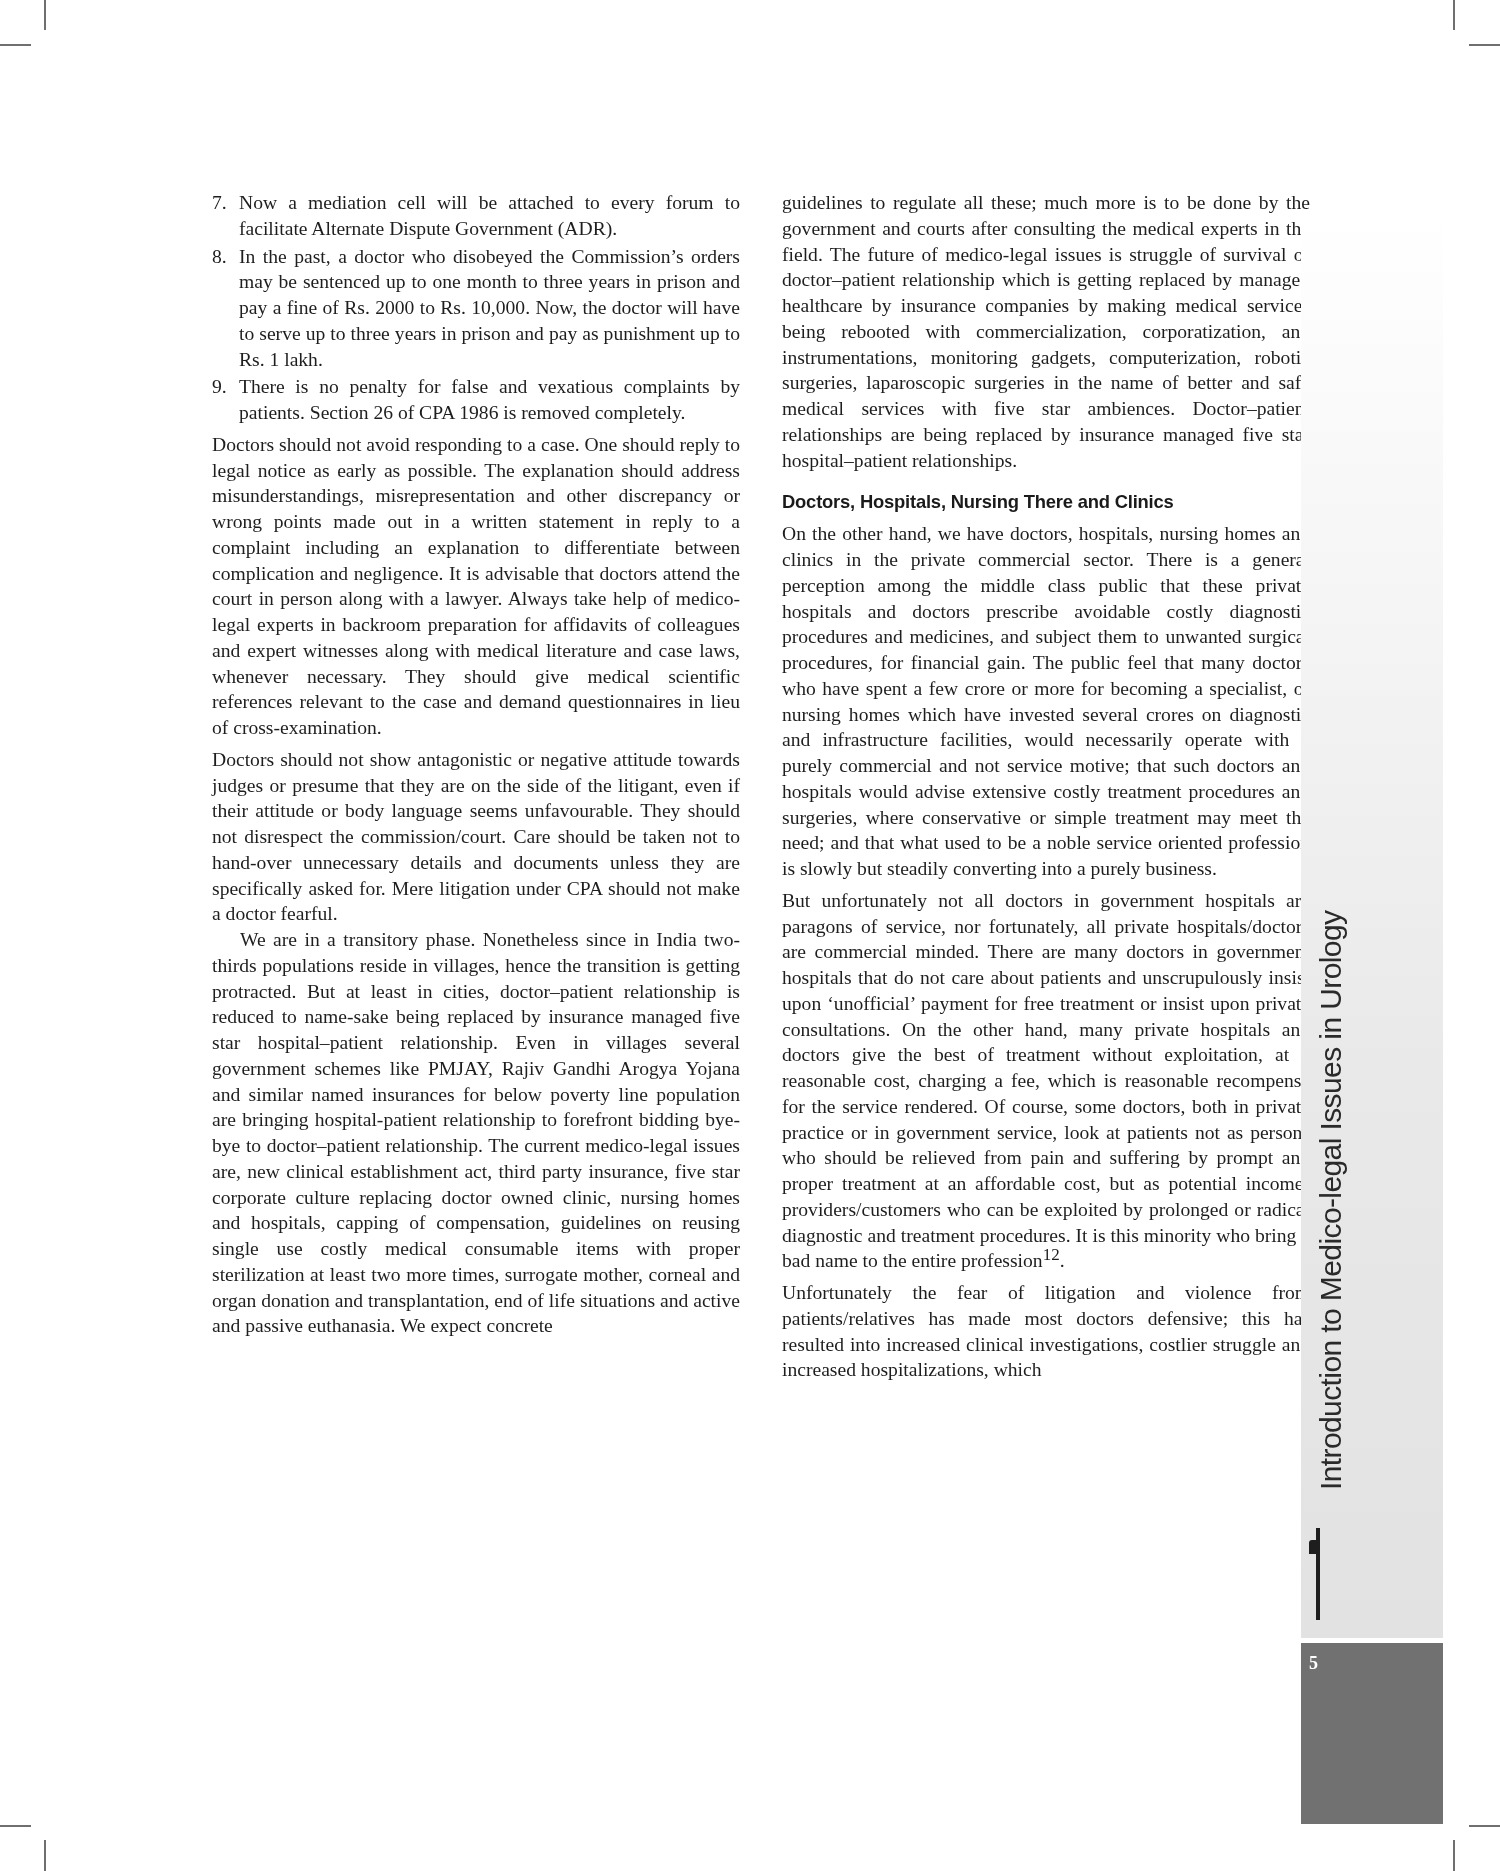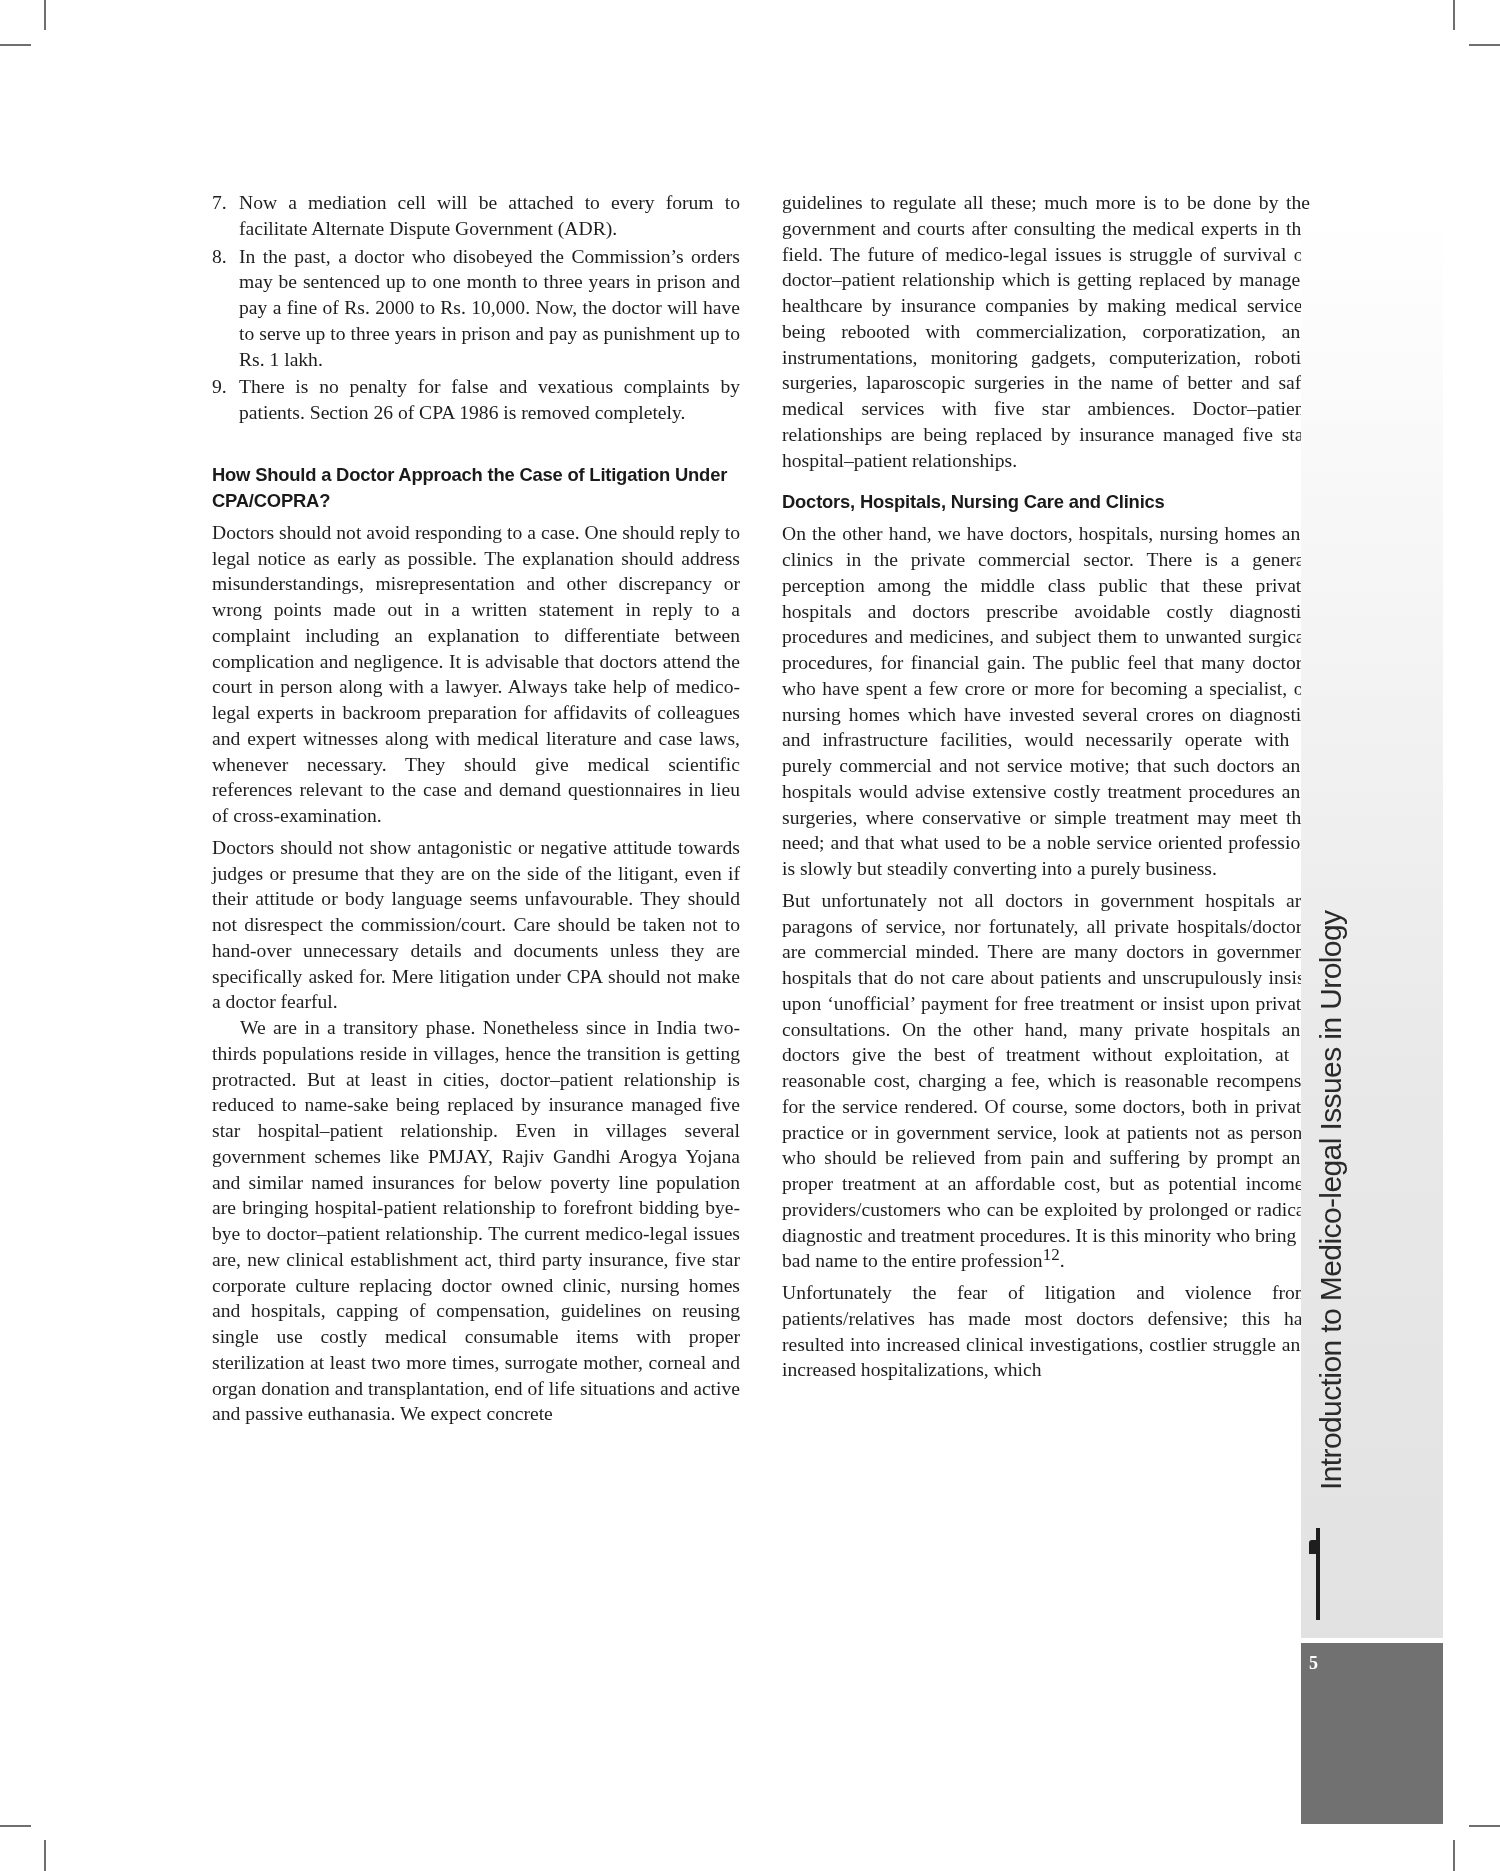--- a/index.html
+++ b/index.html
@@ -64,31 +64,30 @@
   </div>
   <div class="li">
     <span class="num">8.</span>
     <p>In the past, a doctor who disobeyed the Commission’s orders may be sentenced up to one month to three years in prison and pay a fine of Rs. 2000 to Rs. 10,000. Now, the doctor will have to serve up to three years in prison and pay as punishment up to Rs. 1 lakh.</p>
   </div>
   <div class="li">
     <span class="num">9.</span>
     <p>There is no penalty for false and vexatious complaints by patients. Section 26 of CPA 1986 is removed completely.</p>
   </div>
 
-  <h3 class="gap-lg">How Should a Doctor Approach the Case of Litigation Under CPA/COPRA?</h3>
   <p class="h-after">Doctors should not avoid responding to a case. One should reply to legal notice as early as possible. The explanation should address misunderstandings, misrepresentation and other discrepancy or wrong points made out in a written statement in reply to a complaint including an explanation to differentiate between complication and negligence. It is advisable that doctors attend the court in person along with a lawyer. Always take help of medico-legal experts in backroom preparation for affidavits of colleagues and expert witnesses along with medical literature and case laws, whenever necessary. They should give medical scientific references relevant to the case and demand questionnaires in lieu of cross-examination.</p>
 
   <p class="h-after">Doctors should not show antagonistic or negative attitude towards judges or presume that they are on the side of the litigant, even if their attitude or body language seems unfavourable. They should not disrespect the commission/court. Care should be taken not to hand-over unnecessary details and documents unless they are specifically asked for. Mere litigation under CPA should not make a doctor fearful.</p>
   <p class="indent">We are in a transitory phase. Nonetheless since in India two-thirds populations reside in villages, hence the transition is getting protracted. But at least in cities, doctor–patient relationship is reduced to name-sake being replaced by insurance managed five star hospital–patient relationship. Even in villages several government schemes like PMJAY, Rajiv Gandhi Arogya Yojana and similar named insurances for below poverty line population are bringing hospital-patient relationship to forefront bidding bye-bye to doctor–patient relationship. The current medico-legal issues are, new clinical establishment act, third party insurance, five star corporate culture replacing doctor owned clinic, nursing homes and hospitals, capping of compensation, guidelines on reusing single use costly medical consumable items with proper sterilization at least two more times, surrogate mother, corneal and organ donation and transplantation, end of life situations and active and passive euthanasia. We expect concrete</p>
 </div>
 
 <div class="col right">
   <p>guidelines to regulate all these; much more is to be done by the government and courts after consulting the medical experts in the field. The future of medico-legal issues is struggle of survival of doctor–patient relationship which is getting replaced by managed healthcare by insurance companies by making medical services being rebooted with commercialization, corporatization, and instrumentations, monitoring gadgets, computerization, robotic surgeries, laparoscopic surgeries in the name of better and safe medical services with five star ambiences. Doctor–patient relationships are being replaced by insurance managed five star hospital–patient relationships.</p>
 
-  <h3 class="gap-md">Doctors, Hospitals, Nursing Care and Clinics</h3>
+  <h3 class="gap-md">Doctors, Hospitals, Nursing There and Clinics</h3>
   <p class="h-after">On the other hand, we have doctors, hospitals, nursing homes and clinics in the private commercial sector. There is a general perception among the middle class public that these private hospitals and doctors prescribe avoidable costly diagnostic procedures and medicines, and subject them to unwanted surgical procedures, for financial gain. The public feel that many doctors who have spent a few crore or more for becoming a specialist, or nursing homes which have invested several crores on diagnostic and infrastructure facilities, would necessarily operate with a purely commercial and not service motive; that such doctors and hospitals would advise extensive costly treatment procedures and surgeries, where conservative or simple treatment may meet the need; and that what used to be a noble service oriented profession is slowly but steadily converting into a purely business.</p>
 
   <p class="h-after"><span>But unfortunately not all doctors in government hospitals are paragons of service, nor fortunately, all private hospitals/doctors are commercial minded. There are many doctors in government hospitals that do not care about patients and unscrupulously insist upon ‘unofficial’ payment for free treatment or insist upon private consultations. On the other hand, many private hospitals and doctors give the best of treatment without exploitation, at a reasonable cost, charging a fee, which is reasonable recompense for the service rendered. Of course, some doctors, both in private practice or in government service, look at patients not as persons who should be relieved from pain and suffering by prompt and proper treatment at an affordable cost, but as potential income-providers/customers who can be exploited by prolonged or radical diagnostic and treatment procedures. It is this minority who bring a bad name to the entire profession</span><sup>12</sup><span>.</span></p>
 
   <p class="h-after">Unfortunately the fear of litigation and violence from patients/relatives has made most doctors defensive; this has resulted into increased clinical investigations, costlier struggle and increased hospitalizations, which</p>
 </div>
 
 <div class="tab"></div>
 <div class="tab-title">Introduction to Medico-legal Issues in Urology</div>
 <div class="chapter-flag"></div>

